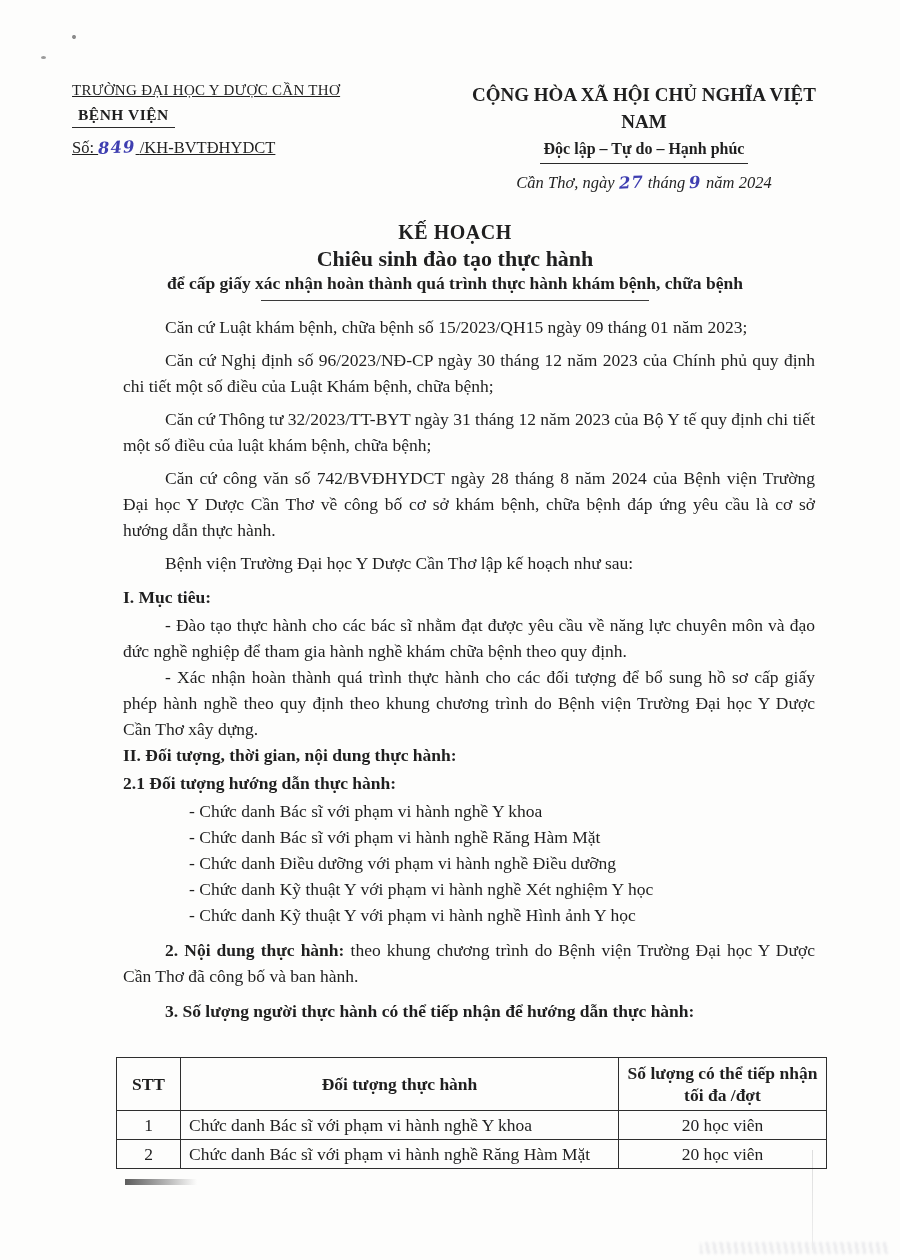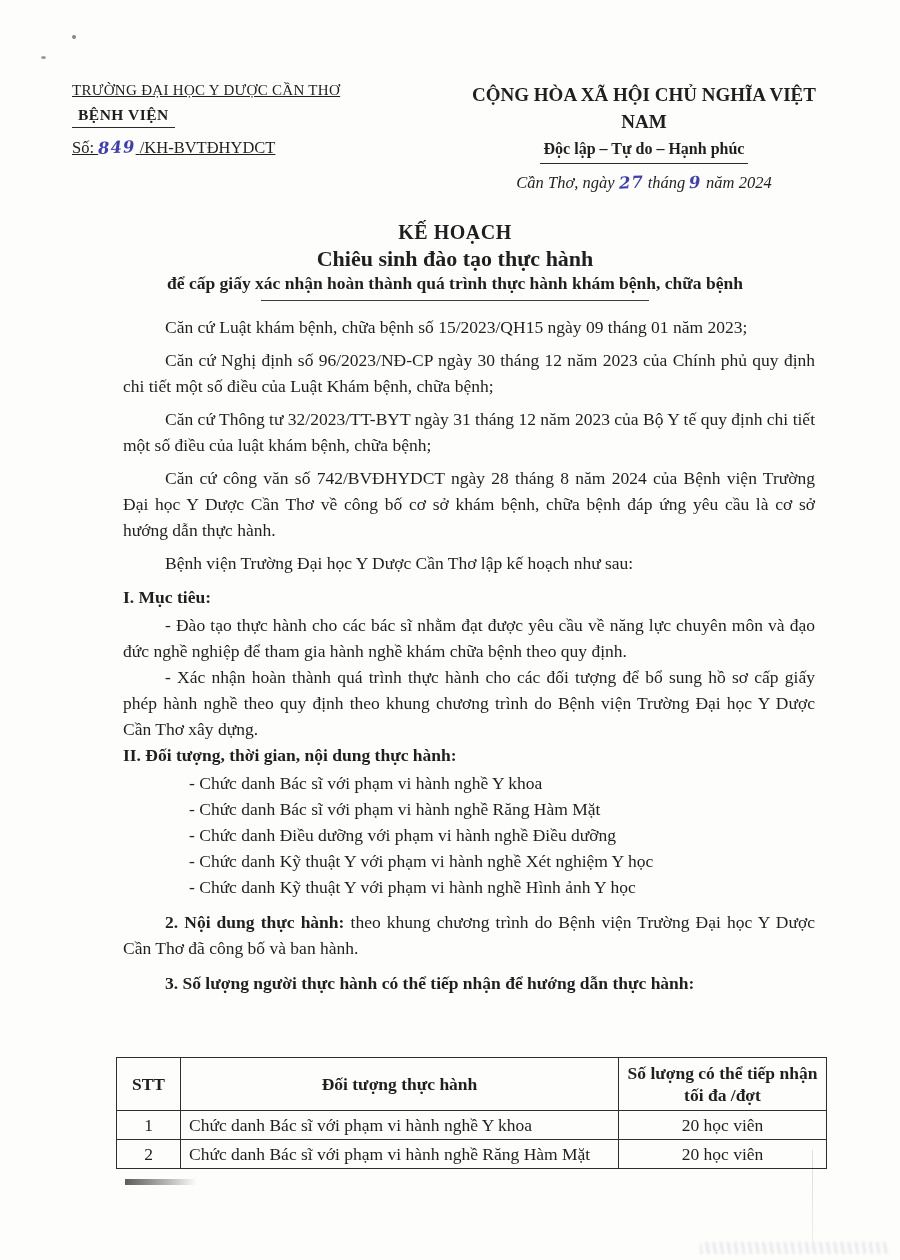--- a/index.html
+++ b/index.html
@@ -134,20 +134,21 @@
     <p class="para">Căn cứ Thông tư 32/2023/TT-BYT ngày 31 tháng 12 năm 2023 của Bộ Y tế quy định chi tiết một số điều của luật khám bệnh, chữa bệnh;</p>
     <p class="para">Căn cứ công văn số 742/BVĐHYDCT ngày 28 tháng 8 năm 2024 của Bệnh viện Trường Đại học Y Dược Cần Thơ về công bố cơ sở khám bệnh, chữa bệnh đáp ứng yêu cầu là cơ sở hướng dẫn thực hành.</p>
 
     <p class="intro">Bệnh viện Trường Đại học Y Dược Cần Thơ lập kế hoạch như sau:</p>
 
     <div class="sect-h">I. Mục tiêu:</div>
     <p class="goal">- Đào tạo thực hành cho các bác sĩ nhằm đạt được yêu cầu về năng lực chuyên môn và đạo đức nghề nghiệp để tham gia hành nghề khám chữa bệnh theo quy định.</p>
     <p class="goal">- Xác nhận hoàn thành quá trình thực hành cho các đối tượng để bổ sung hồ sơ cấp giấy phép hành nghề theo quy định theo khung chương trình do Bệnh viện Trường Đại học Y Dược Cần Thơ xây dựng.</p>
 
     <div class="sect-h">II. Đối tượng, thời gian, nội dung thực hành:</div>
+    <div class="sect-h">2.1 Đối tượng hướng dẫn thực hành:</div>
 
     <div class="bullets">
       <div>- Chức danh Bác sĩ với phạm vi hành nghề Y khoa</div>
       <div>- Chức danh Bác sĩ với phạm vi hành nghề Răng Hàm Mặt</div>
       <div>- Chức danh Điều dưỡng với phạm vi hành nghề Điều dưỡng</div>
       <div>- Chức danh Kỹ thuật Y với phạm vi hành nghề Xét nghiệm Y học</div>
       <div>- Chức danh Kỹ thuật Y với phạm vi hành nghề Hình ảnh Y học</div>
     </div>
 
     <p class="numbered"><b>2. Nội dung thực hành:</b><span> theo khung chương trình do Bệnh viện Trường Đại học Y Dược Cần Thơ đã công bố và ban hành.</span></p>

